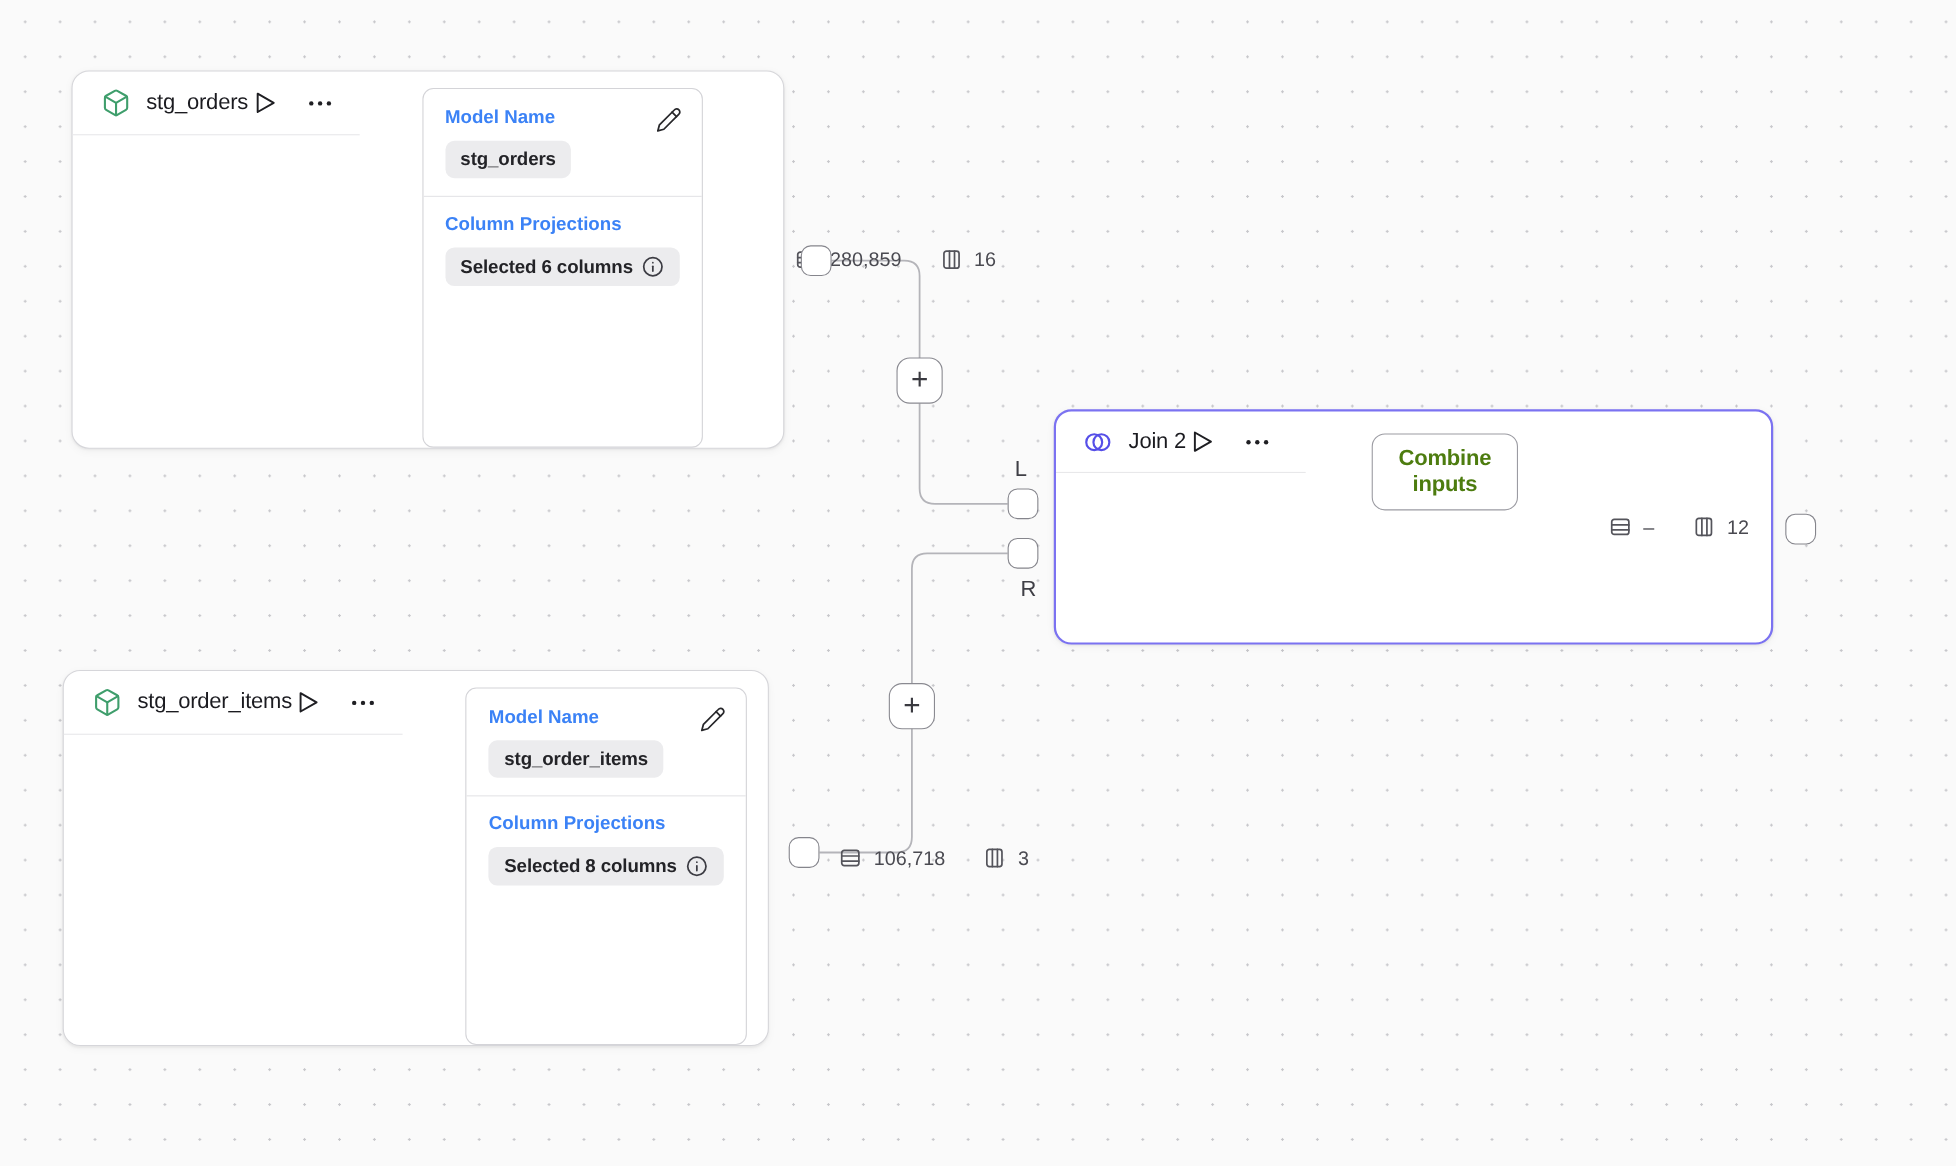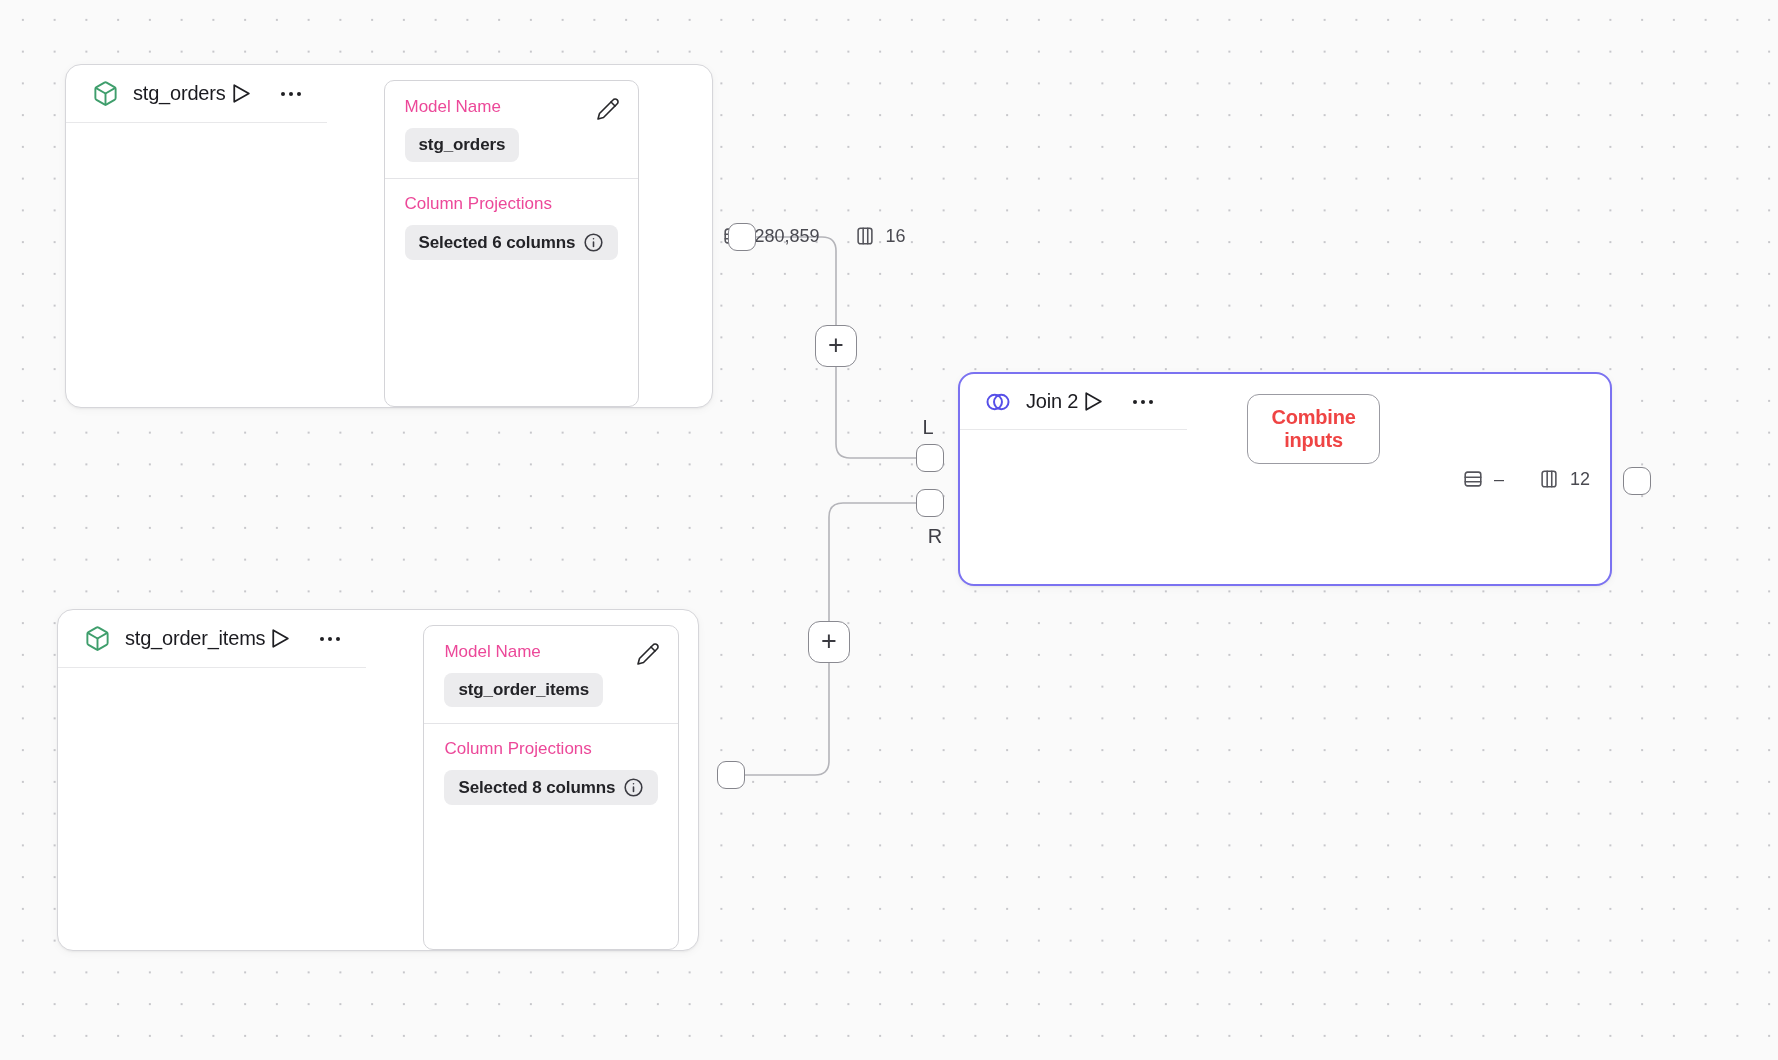--- a/index.html
+++ b/index.html
@@ -51,22 +51,22 @@
   .inner-card {
     position: relative;
     margin: 15px 19px 0 15px;
     border: 1px solid #d4d4d8;
     border-radius: 10px;
     padding: 16px 20px 18px 20px;
     background: #ffffff;
   }
   .field-label {
     font-size: 17px;
-    font-weight: 400;
-    color: #ec4899;
+    font-weight: 700;
+    color: #3b82f6;
     margin-bottom: 11px;
   }
   .chip {
     display: inline-flex;
     align-items: center;
     gap: 8px;
     background: #ececee;
     border: none;
     border-radius: 8px;
     padding: 7px 14px;
@@ -104,21 +104,21 @@
   .combine-btn {
     margin: 20px 18px 0 18px;
     height: 70px;
     border: 1.5px solid #9b9ba2;
     border-radius: 12px;
     background: #ffffff;
     font-family: inherit;
     font-size: 20px;
     font-weight: 600;
     letter-spacing: -0.2px;
-    color: #ef4444;
+    color: #4d7c0f;
     cursor: pointer;
   }
   .port {
     position: absolute;
     width: 28px; height: 28px;
     background: #ffffff;
     border: 1.5px solid #85858c;
     border-radius: 9px;
     cursor: crosshair;
   }
@@ -252,20 +252,39 @@
     <div class="field-label">Column Projections</div>
     <button class="chip">
       <span>Selected 8 columns</span>
       <svg class="ic" width="21" height="21" viewBox="0 0 24 24" fill="none" stroke="#3c3c43" stroke-width="1.8" stroke-linecap="round">
         <circle cx="12" cy="12" r="9.5"></circle>
           <path d="M12 16.5v-5"></path>
           <path d="M12 7.8h.01"></path>
       </svg>
     </button>
   </div>
+  <div class="node-footer">
+    <span class="stat-group">
+      <svg class="ic" width="22" height="22" viewBox="0 0 24 24" fill="none" stroke="#54545b" stroke-width="1.7" stroke-linecap="round">
+        <rect x="3.5" y="4.5" width="17" height="15" rx="2.5"></rect>
+          <path d="M3.5 10h17"></path>
+          <path d="M3.5 15h17"></path>
+      </svg>
+      <span>106,718</span>
+    </span>
+    <span class="gap"></span>
+    <span class="stat-group">
+      <svg class="ic" width="22" height="22" viewBox="0 0 24 24" fill="none" stroke="#54545b" stroke-width="1.7" stroke-linecap="round">
+        <rect x="4.5" y="3.5" width="15" height="17" rx="2.5"></rect>
+          <path d="M10 3.5v17"></path>
+          <path d="M15 3.5v17"></path>
+      </svg>
+      <span>3</span>
+    </span>
+  </div>
 </div>
 
 <div class="node join" style="left:958px; top:372px; width:654px; height:214px;">
   <div class="node-header">
     <svg class="ic" width="28" height="28" viewBox="0 0 24 24" fill="none" stroke="#564fe8" stroke-width="1.7">
       <circle cx="9.2" cy="12" r="6.2"></circle>
         <circle cx="14.8" cy="12" r="6.2"></circle>
     </svg>
     <span class="node-title">Join 2</span>
     <button class="icon-btn">

